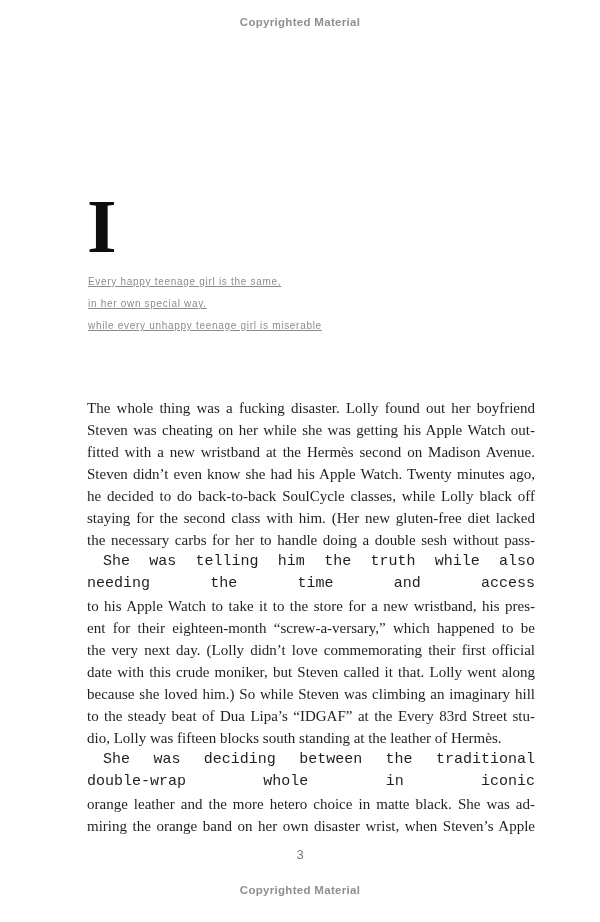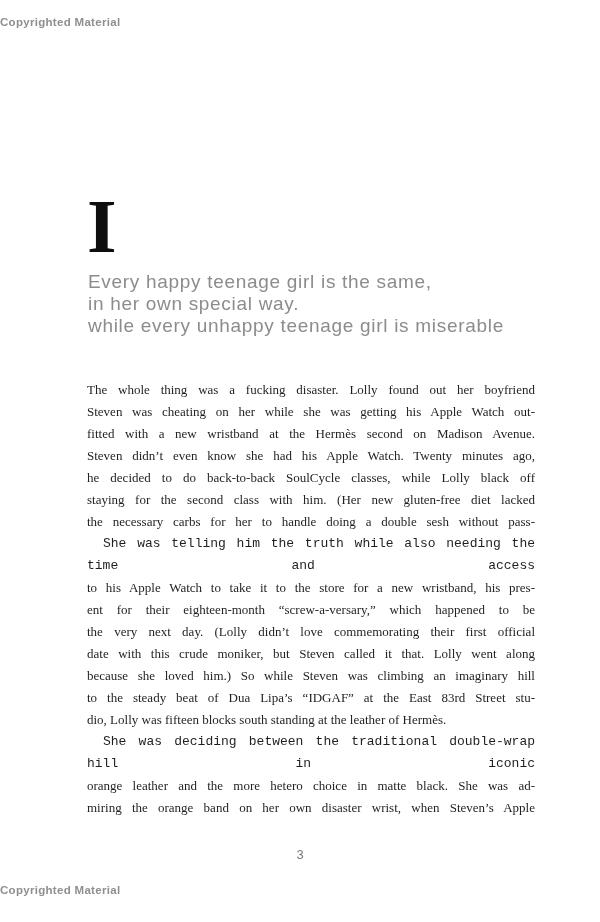--- a/index.html
+++ b/index.html
@@ -8,20 +8,21 @@
     width: 600px;
     height: 922px;
     background: #ffffff;
     overflow: hidden;
     font-family: "Liberation Serif", "DejaVu Serif", serif;
   }
   .copyright {
     position: absolute;
     left: 0;
     width: 600px;
+    text-align: center;
     font-family: "Liberation Sans", "DejaVu Sans", sans-serif;
     font-size: 11.5px;
     font-weight: 700;
     letter-spacing: 0.3px;
     color: #8f8f8f;
   }
   .copyright.top { top: 16px; }
   .copyright.bottom { top: 884px; }
   .chapter-numeral {
     position: absolute;
@@ -32,31 +33,32 @@
     line-height: 76px;
     font-weight: 700;
     color: #0e0e0e;
   }
   .epigraph {
     position: absolute;
     left: 88px;
     top: 271px;
     width: 420px;
     font-family: "Liberation Sans", "DejaVu Sans", sans-serif;
-    font-size: 19px;
+    font-size: 10px;
     line-height: 22px;
     letter-spacing: 0.7px;
     color: #8c8c8c;
+    text-decoration: underline;
   }
   .body-text {
     position: absolute;
     left: 87px;
-    top: 379px;
+    top: 397px;
     width: 448px;
-    font-size: 13px;
+    font-size: 15px;
     line-height: 22px;
     color: #1f1f1f;
   }
   .body-text .line {
     text-align: justify;
     text-align-last: justify;
     overflow: hidden;
     white-space: normal;
   }
   .body-text .line.no-justify { text-align-last: left; }
@@ -93,23 +95,23 @@
       <div class="line">Steven didn’t even know she had his Apple Watch. Twenty minutes ago,</div>
       <div class="line">he decided to do back-to-back SoulCycle classes, while Lolly black off</div>
       <div class="line">staying for the second class with him. (Her new gluten-free diet lacked</div>
       <div class="line">the necessary carbs for her to handle doing a double sesh without pass-</div>
       <div class="line indent">She was telling him the truth while also needing the time and access</div>
       <div class="line">to his Apple Watch to take it to the store for a new wristband, his pres-</div>
       <div class="line">ent for their eighteen-month “screw-a-versary,” which happened to be</div>
       <div class="line">the very next day. (Lolly didn’t love commemorating their first official</div>
       <div class="line">date with this crude moniker, but Steven called it that. Lolly went along</div>
       <div class="line">because she loved him.) So while Steven was climbing an imaginary hill</div>
-      <div class="line">to the steady beat of Dua Lipa’s “IDGAF” at the East 83rd Street stu-</div>
+      <div class="line">to the steady beat of Dua Lipa’s “IDGAF” at the Every 83rd Street stu-</div>
       <div class="line no-justify">dio, Lolly was fifteen blocks south standing at the leather of Hermès.</div>
-      <div class="line indent">She was deciding between the traditional double-wrap hill in iconic</div>
+      <div class="line indent">She was deciding between the traditional double-wrap whole in iconic</div>
       <div class="line">orange leather and the more hetero choice in matte black. She was ad-</div>
       <div class="line">miring the orange band on her own disaster wrist, when Steven’s Apple</div>
     </div>
 
   <div class="page-number">3</div>
 
   <div class="copyright bottom">Copyrighted Material</div>
 </div>
 
 </body></html>

